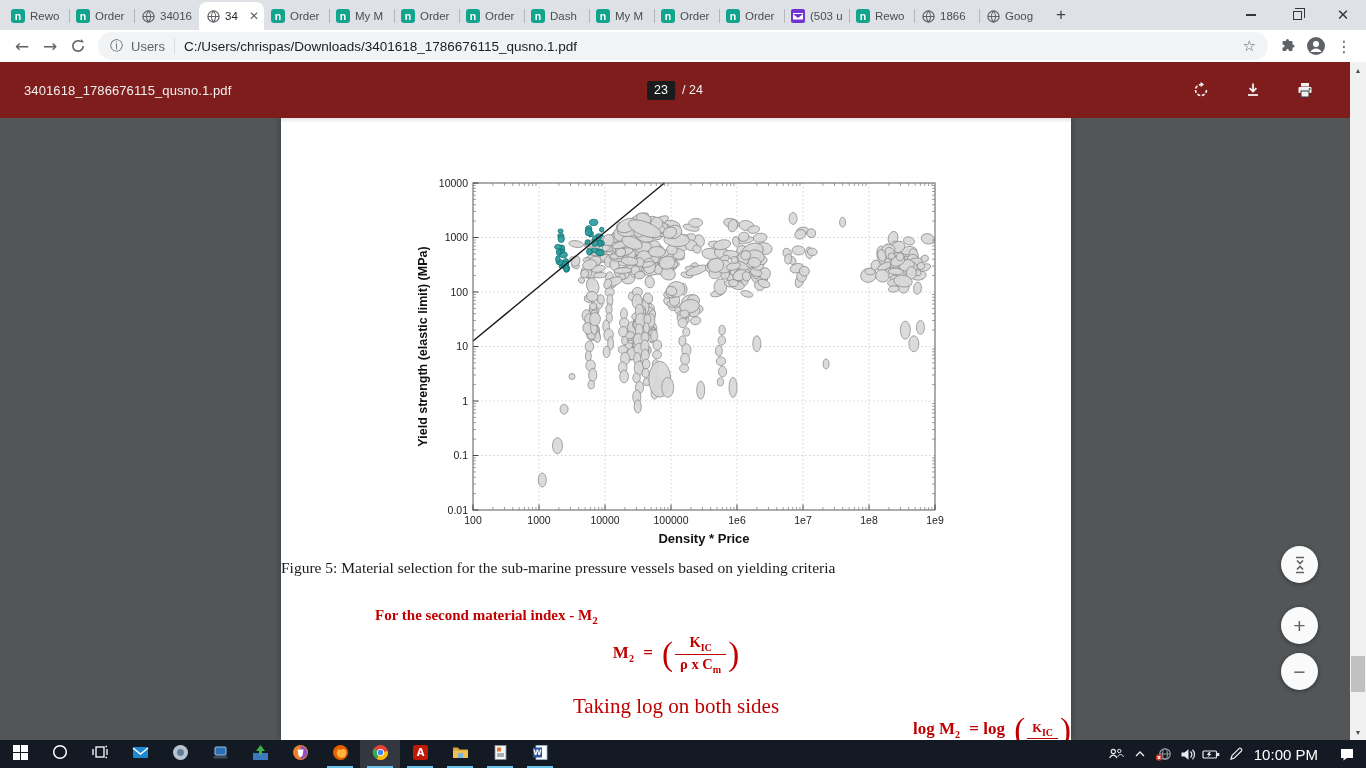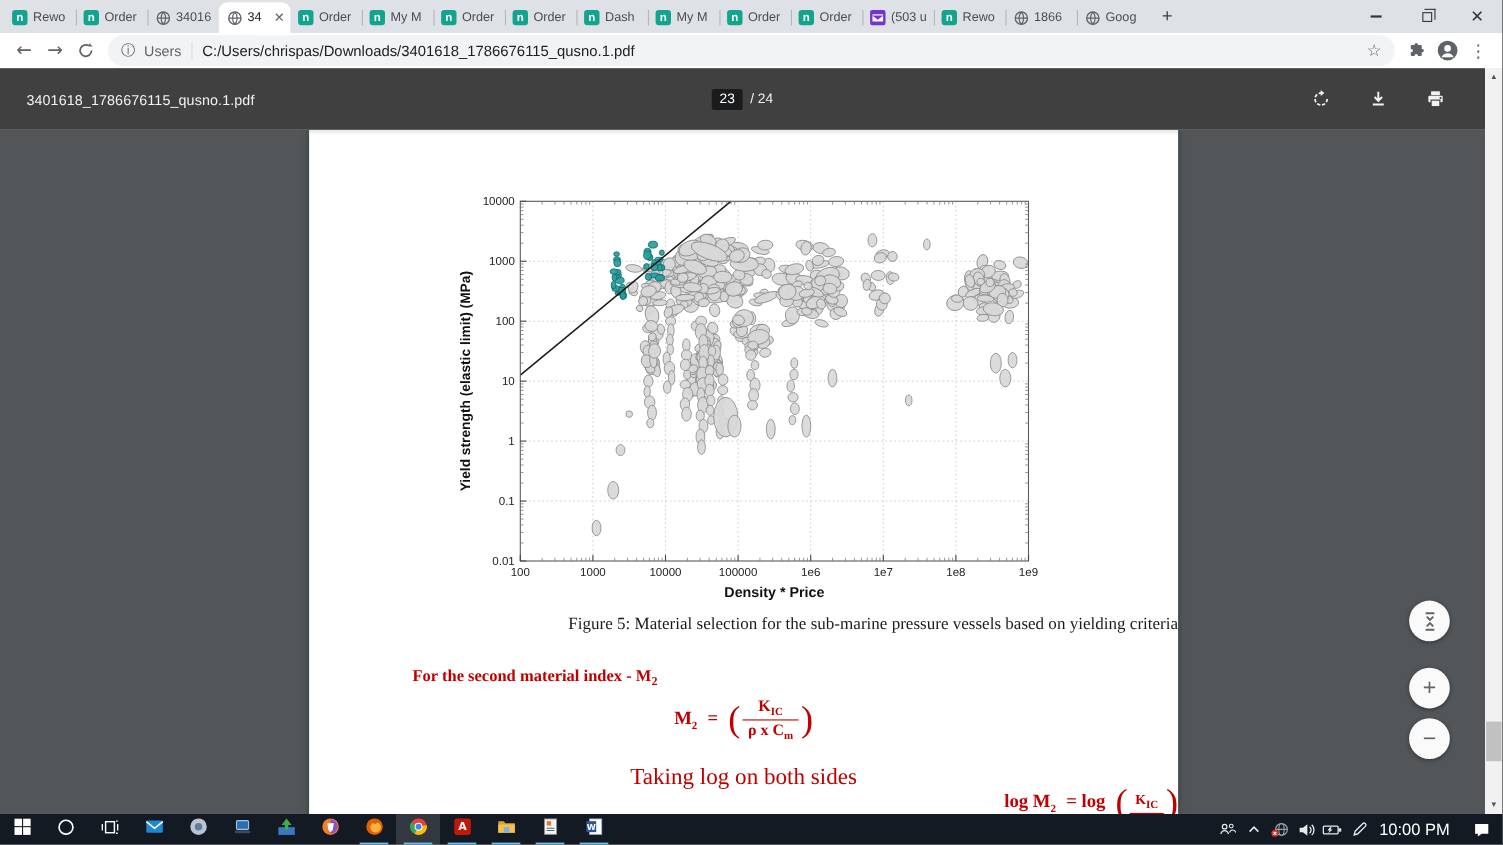--- a/index.html
+++ b/index.html
@@ -40,38 +40,38 @@
                 display:flex; align-items:center; padding:0 8px; }
   .navbtn { width:28px; height:28px; display:flex; align-items:center; justify-content:center; color:#5f6368; font-size:17px; }
   .omnibox { flex:1; height:28px; margin:0 6px; background:#f1f3f4; border-radius:14px; display:flex; align-items:center;
              padding:0 12px; font-size:13px; color:#5f6368; }
   .omnibox .divider { width:1px; height:16px; background:#dadce0; margin:0 9px; }
   .omnibox .url { color:#202124; font-size:13.5px; flex:1; white-space:nowrap; overflow:hidden; }
   .omnibox .star { font-size:15px; color:#5f6368; }
   .abicon { width:28px; height:28px; display:flex; align-items:center; justify-content:center; color:#5f6368; }
 
   
-  .pdftoolbar { position:absolute; top:62px; left:0; width:1350px; height:56px; background:#404040;
+  .pdftoolbar { position:absolute; top:62px; left:0; width:1350px; height:56px; background:#7f1d1d;
                 display:flex; align-items:center; color:#f1f1f1; }
   .fname { margin-left:24px; font-size:13px; font-weight:500; letter-spacing:.1px; }
   .pagenav { position:absolute; left:50%; transform:translateX(-50%); display:flex; align-items:center; font-size:12.5px; }
   .pagebox { background:#191b1c; border-radius:2px; padding:2.5px 7px; margin-right:7px; color:#fff; }
   .pdficons { position:absolute; right:30px; display:flex; gap:22px; }
   .pdfbtn { width:30px; height:30px; display:flex; align-items:center; justify-content:center; }
 
   
   .viewer { position:absolute; top:118px; left:0; width:1350px; height:622px; background:#525659; overflow:hidden; }
   .page { position:absolute; left:281px; top:0; width:790px; height:622px; background:#fff;
           box-shadow:0 0 6px rgba(0,0,0,.35); overflow:hidden; }
   .page::before { content:""; position:absolute; left:0; top:0; width:100%; height:5px;
           background:linear-gradient(rgba(0,0,0,.10),transparent); }
   #chart-svg { position:absolute; left:0; top:0; }
   #chart-svg text { font-family:"Liberation Sans", sans-serif; }
 
-  .caption { position:absolute; top:441px; left:0; width:100%; text-align:right;
+  .caption { position:absolute; top:441px; left:0; width:100%; text-align:left;
              font-family:"Liberation Serif", serif; font-size:15.5px; color:#1b1b1b; }
   .redhead { position:absolute; top:489px; left:94px; font-family:"Liberation Serif", serif;
              font-weight:bold; font-size:15px; color:#c00000; }
   .formula { position:absolute; width:100%; text-align:center; font-family:"Liberation Serif", serif;
              font-weight:bold; color:#c00000; font-size:17px; }
   .formula .frac { display:inline-flex; flex-direction:column; align-items:center; vertical-align:middle; margin:0 2px; }
   .formula .num { font-size:14.5px; padding:0 5px 1px; }
   .formula .den { font-size:14.5px; padding:1px 5px 0; border-top:1.6px solid #c00000; }
   .formula .paren { font-size:33px; font-weight:normal; vertical-align:middle; line-height:0; }
   .formula sub { font-size:10px; }

